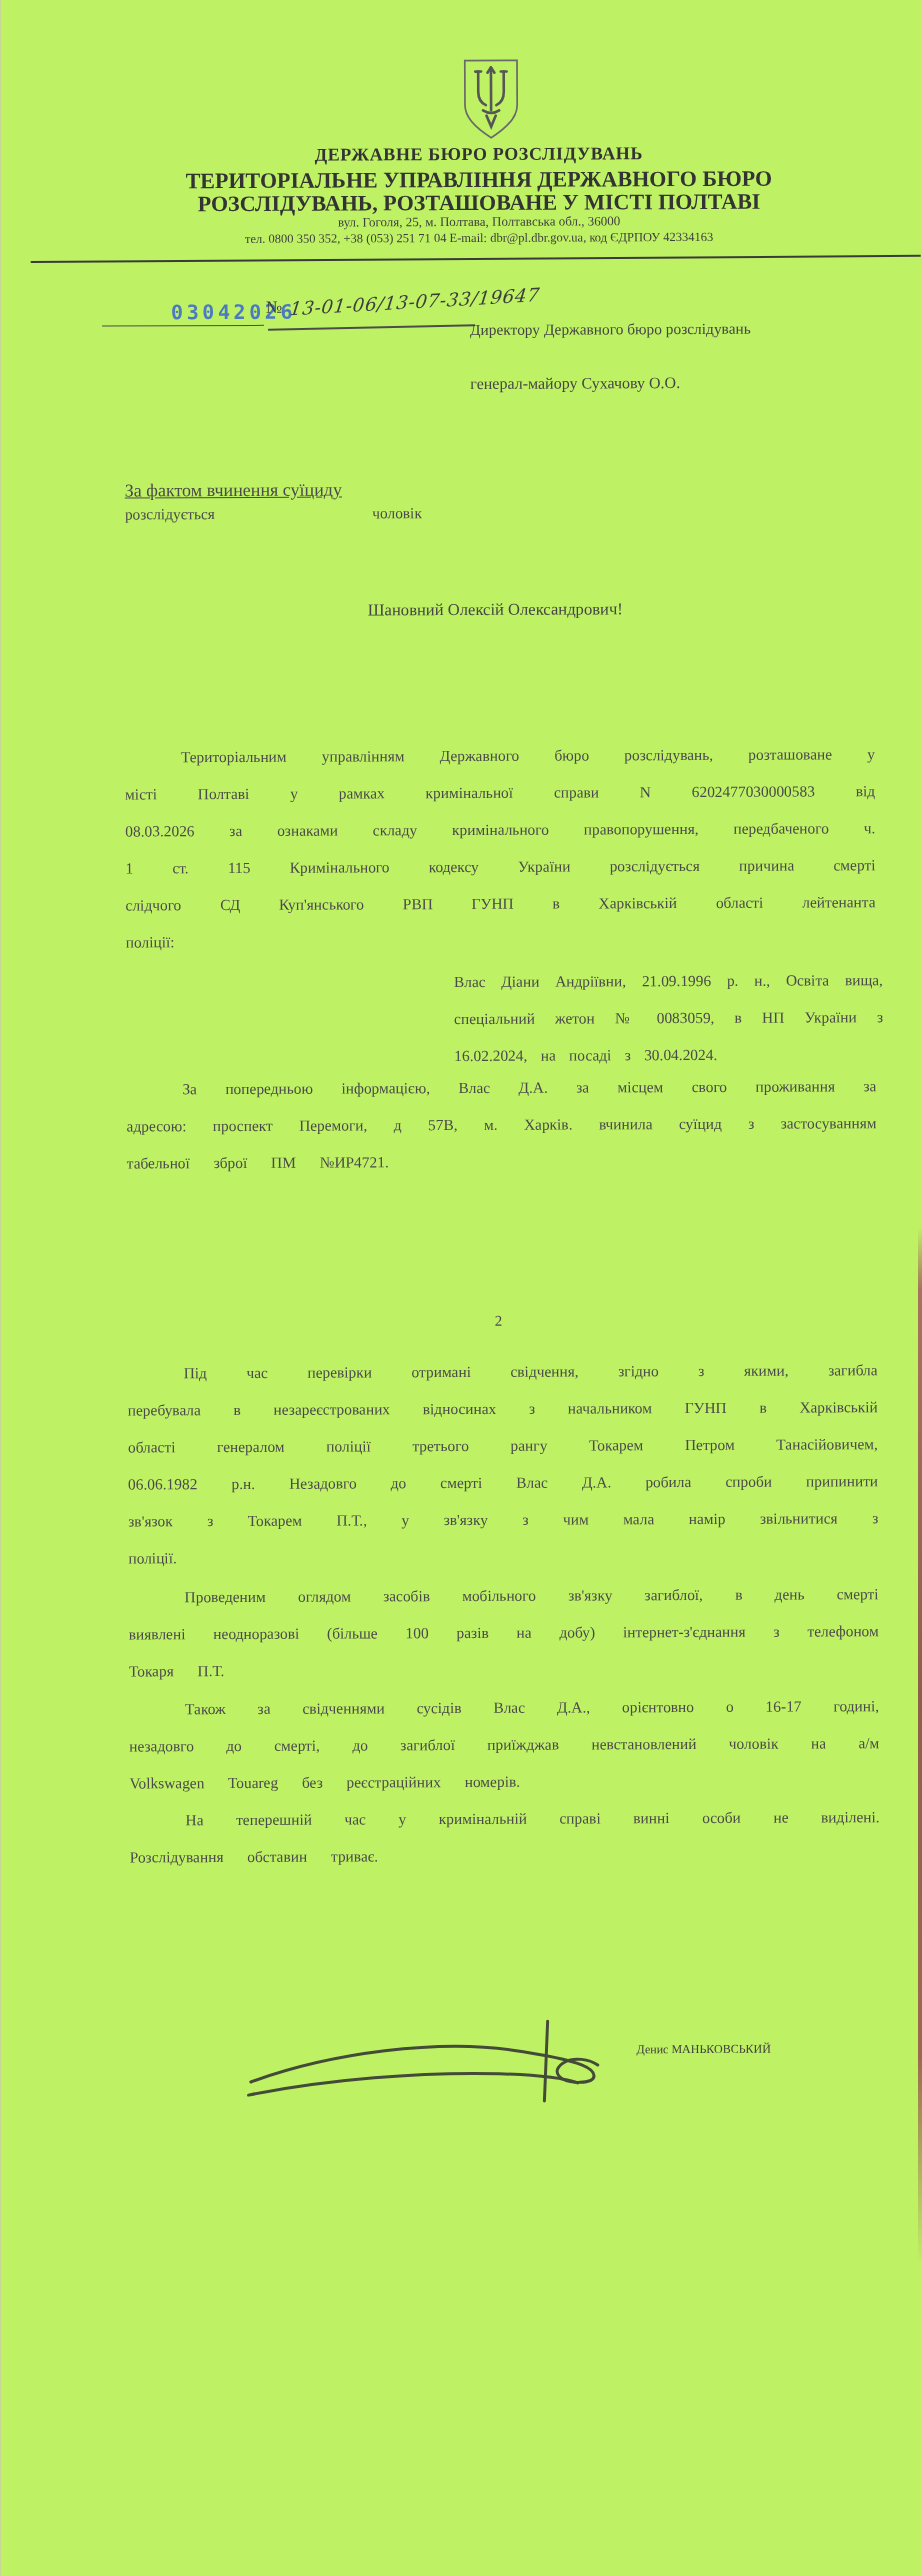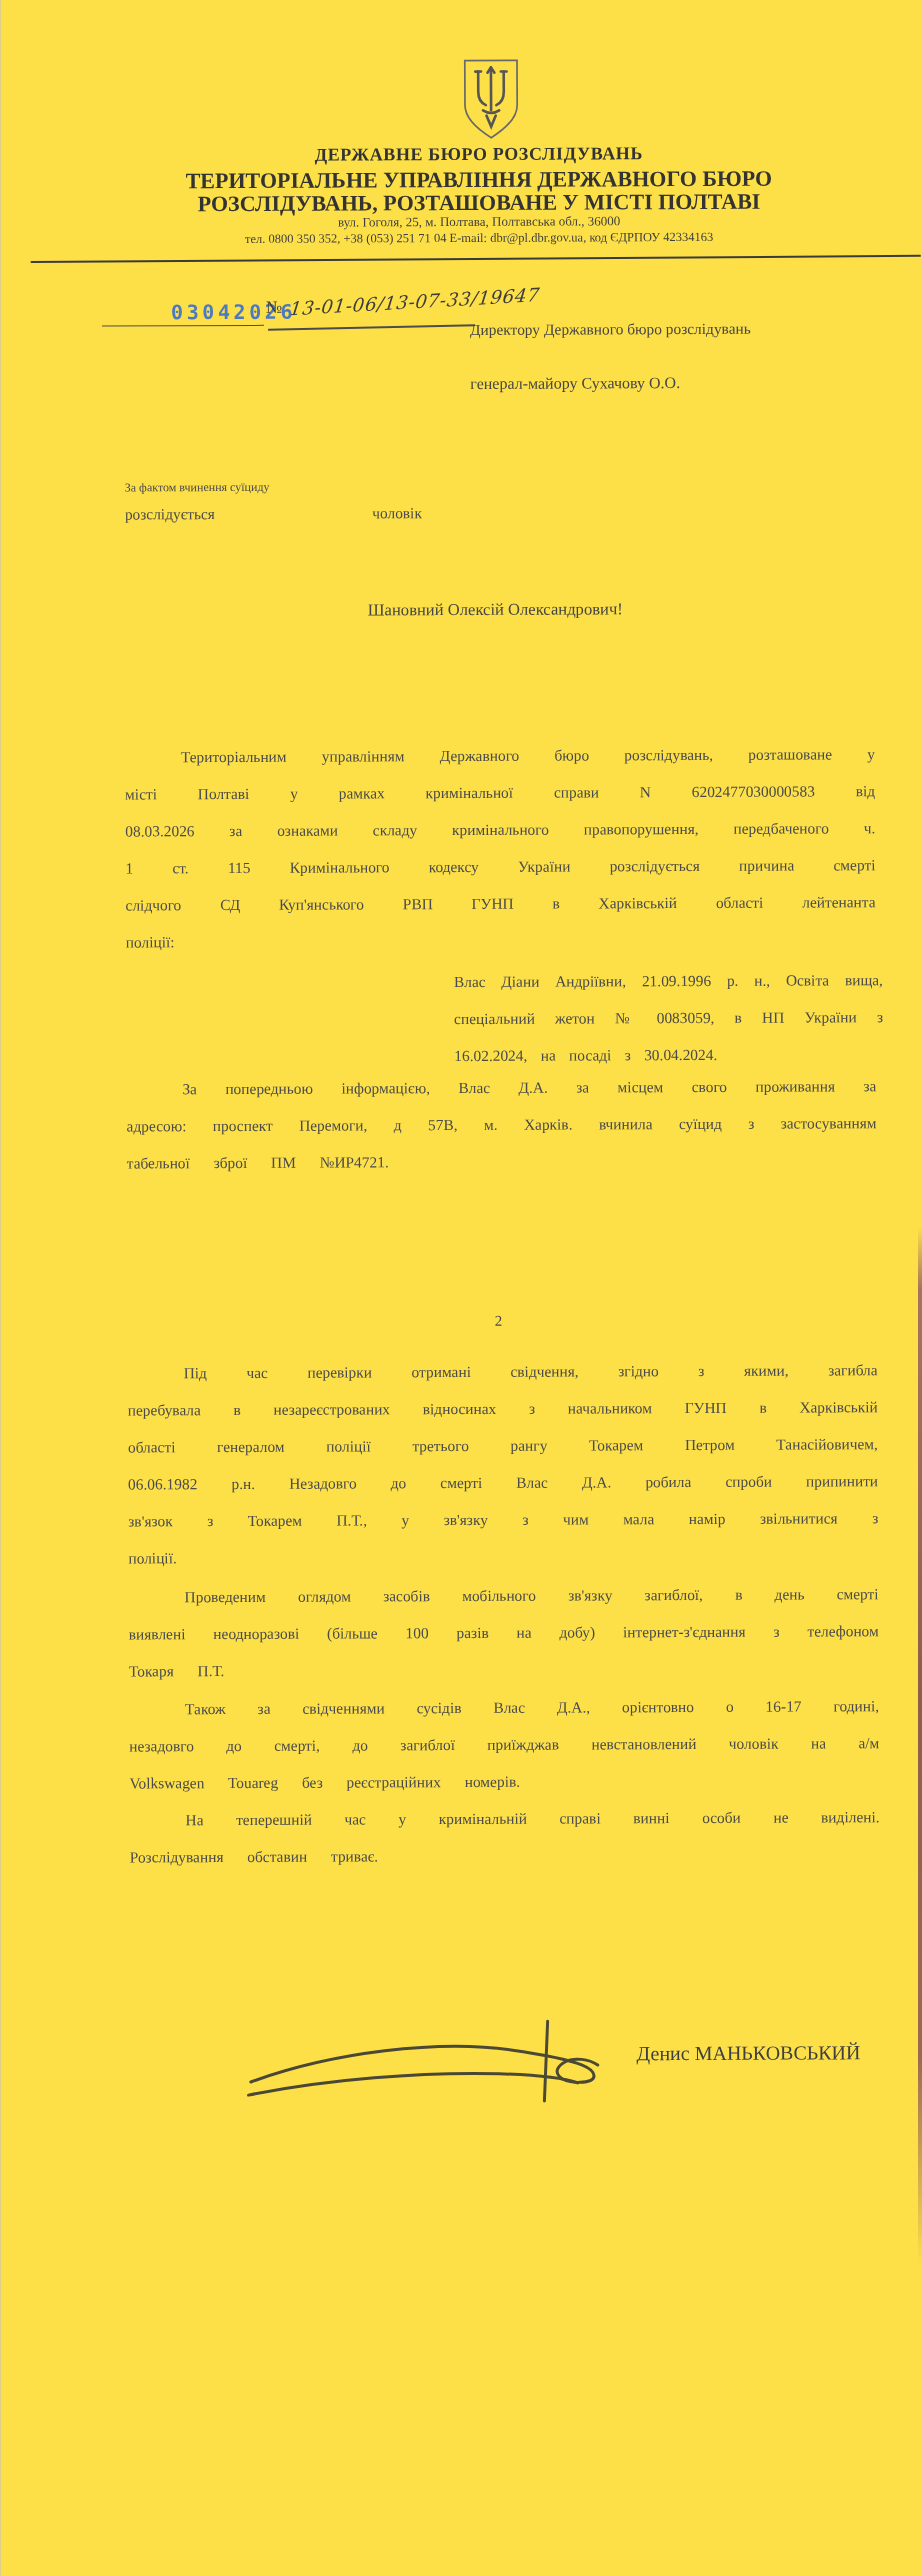--- a/index.html
+++ b/index.html
@@ -1,19 +1,19 @@
 <!DOCTYPE html>
 <html style="font-size:9.5px"><head>
 <meta charset="utf-8">
 <style>
   html,body{margin:0;padding:0;background:#e9e7e2;}
   .scan{
     position:relative;
     width:922px;height:2576px;
-    background:#fde047;
+    background:#bef264;
     overflow:hidden;
     font-family:"Liberation Serif","DejaVu Serif",serif;
     color:#4a4a4a;
   }
   .abs{position:absolute;}
   #content{position:absolute;left:0;top:0;width:100%;height:100%;
     transform:rotate(-0.25deg);transform-origin:50% 30%;}
   
   .edge-left{left:0;top:0;width:1.2px;height:100%;background:#cfc3b2;opacity:.65;}
   .edge-right-brown{right:0;top:1227px;width:3.6px;height:1038px;
@@ -31,40 +31,40 @@
   .stamp{left:173px;top:299px;font-family:"DejaVu Sans Mono",monospace;font-weight:bold;
     font-size:20px;letter-spacing:3.6px;color:#4b79c4;}
   .stamp-underline{left:104px;top:324px;width:162px;height:1.2px;background:#4c4c4c;}
   .no-label{left:268px;top:297px;font-size:17px;color:#3c3c3c;}
   .handwritten{left:292px;top:291px;font-size:18.4px;font-style:italic;color:#3d3d3d;
     font-family:"DejaVu Serif",serif;transform:rotate(-3deg) skewX(-10deg);letter-spacing:0.6px;white-space:nowrap;}
   .no-underline{left:270px;top:326px;width:207px;height:1.5px;background:#4c4c4c;transform:rotate(-1deg);}
   .recipient-1{left:472px;top:321px;font-size:15.4px;color:#454545;}
   .recipient-2{left:472px;top:375px;font-size:16px;color:#454545;}
   
-  .subject-1{left:126px;top:479px;font-size:12px;color:#4a4a4a;}
+  .subject-1{left:126px;top:479px;font-size:18px;color:#4a4a4a;text-decoration:underline;}
   .subject-2{left:126px;top:504px;width:297px;display:flex;justify-content:space-between;font-size:15.4px;color:#4a4a4a;}
   .salutation{left:119px;top:600px;width:754px;text-align:center;font-size:16.6px;color:#454545;}
   
   .para{left:125px;width:750px;font-size:15.4px;line-height:37px;text-align:justify;
     text-indent:56px;color:#4a4a4a;word-spacing:27px;}
   .para-tight{word-spacing:20px;}
   .p1a{top:737px;}
   .victim{left:453px;top:963px;width:429px;font-size:15.4px;line-height:37px;
     text-align:justify;color:#4a4a4a;word-spacing:9.5px;}
   .p1b{top:1069px;}
   .pagenum{left:119px;top:1313px;width:754px;text-align:center;font-size:15px;color:#4a4a4a;}
   .p2a{top:1353px;}
   .p2b{top:1577px;}
   .p2c{top:1689px;}
   .p2d{top:1800px;}
   
   .sig-block{left:50px;top:1918px;font-size:15px;line-height:24px;color:#464646;}
   .sig-svg{left:238px;top:2005px;width:404px;height:107px;}
-  .signer{left:631px;top:2043px;font-size:20px;color:#3f3f3f;white-space:nowrap;}
+  .signer{left:631px;top:2043px;font-size:12px;color:#3f3f3f;white-space:nowrap;}
 </style>
 </head>
 <body>
 
 <div class="scan">
 
   <div class="abs edge-left"></div>
   <div class="abs edge-right-brown"></div>
 
   <div id="content">

